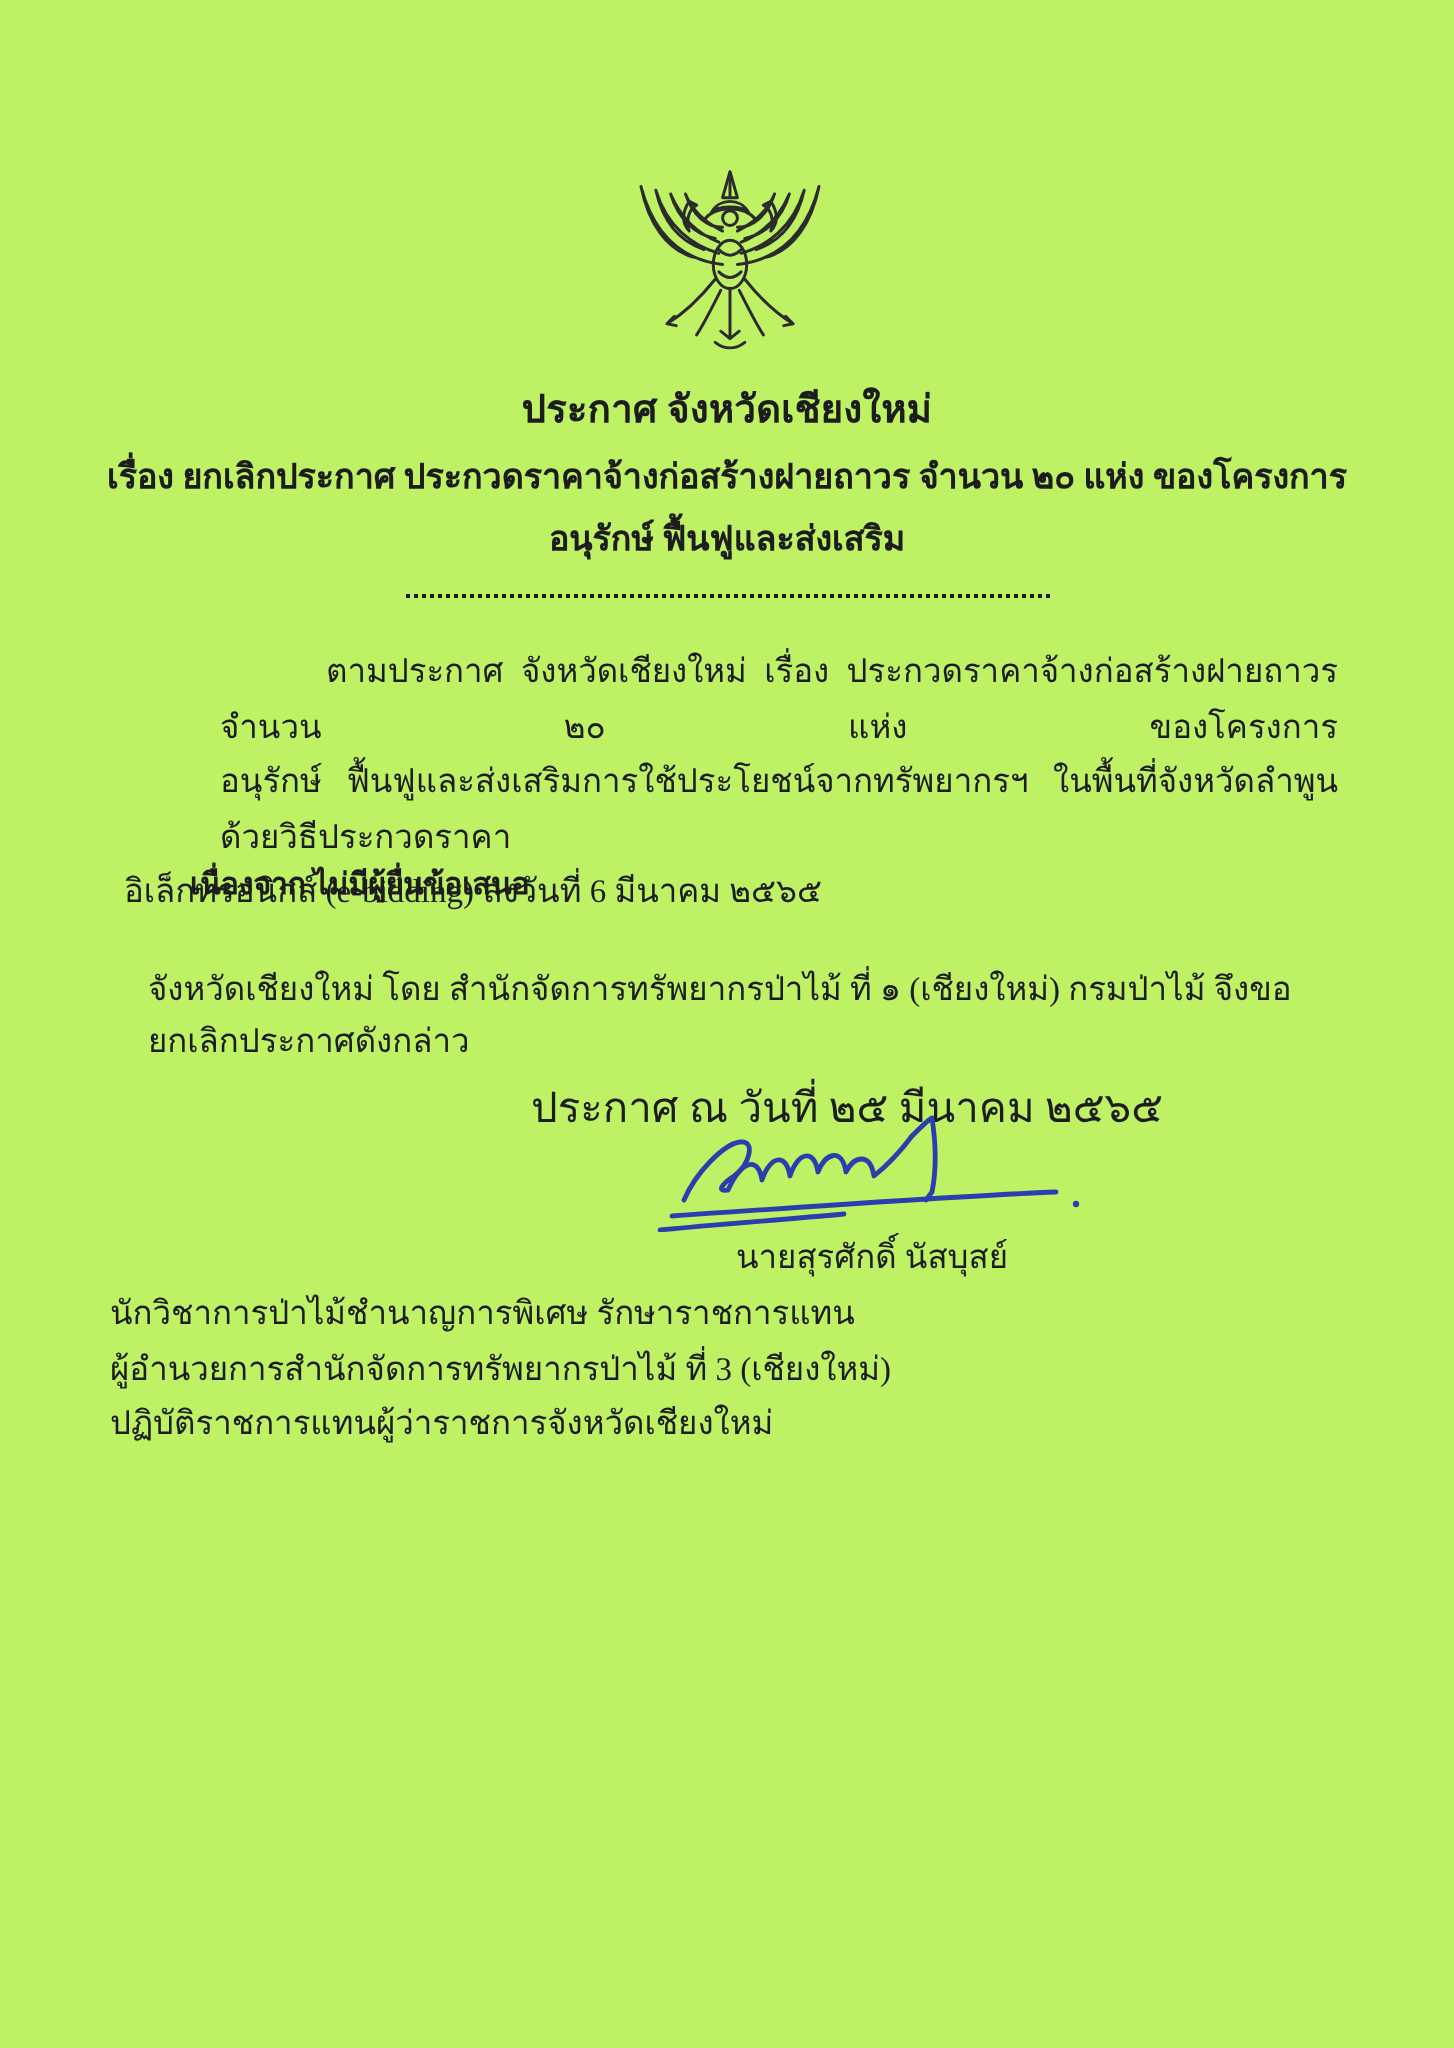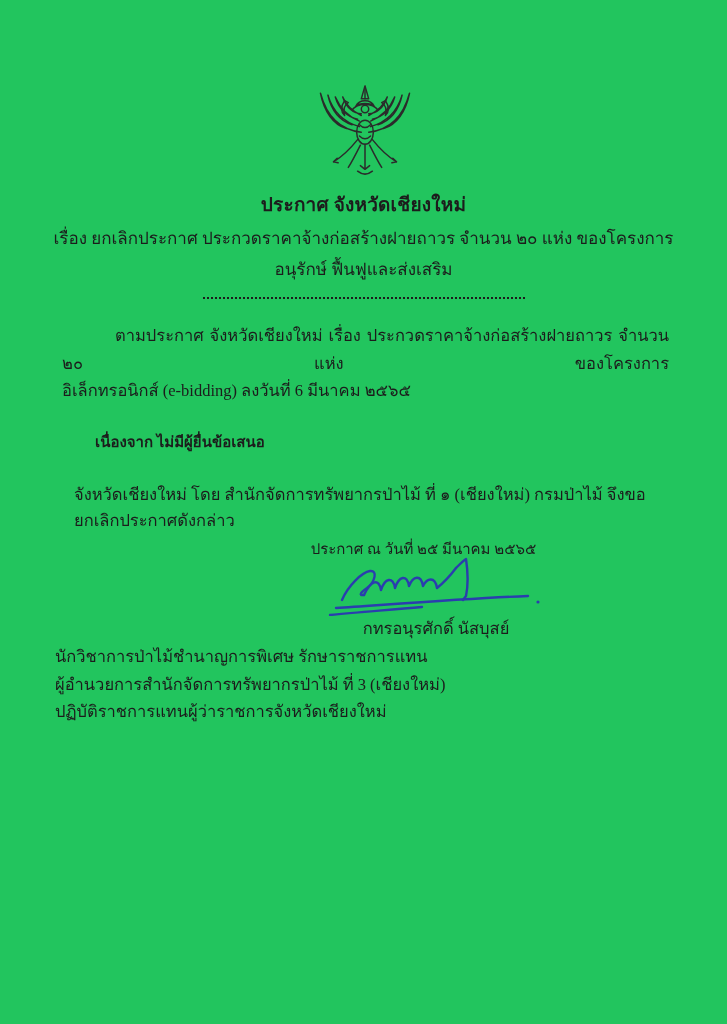--- a/index.html
+++ b/index.html
@@ -6,73 +6,73 @@
   html, body { background: #ffffff; }
   body {
     width: 727px; height: 1024px;
     position: relative;
     font-family: "Liberation Serif", "DejaVu Serif", sans-serif;
     color: #1c1c1c;
     overflow: hidden;
   }
   .page {
     position: absolute; inset: 0;
-    background: #22c55e;
+    background: #bef264;
   }
   .emblem {
     position: absolute;
     left: 306px; top: 84px;
     width: 118px; height: 102px;
   }
   .heading {
     position: absolute;
     top: 189px; left: 0; right: 0;
     text-align: center;
     font-size: 19px;
     font-weight: bold;
     letter-spacing: 0.2px;
   }
   .subject {
     position: absolute;
     top: 223px; left: 48px; right: 48px;
     text-align: center;
     font-size: 17px;
-    font-weight: normal;
+    font-weight: bold;
     line-height: 31px;
   }
   .divider {
     position: absolute;
     top: 297px; left: 203px;
     width: 322px; height: 0;
     border-top: 2px dotted #1c1c1c;
   }
   .para1 {
     position: absolute;
     top: 322px; left: 62px; right: 58px;
     font-size: 16.5px;
     line-height: 27.5px;
   }
-  .para1 .just { text-align: justify; text-align-last: justify; }
+  .para1 .just { text-align: justify; text-align-last: justify; margin-left: 48px; }
   .para1 .indent { text-indent: 53px; }
   .para2 {
     position: absolute;
     top: 430px; left: 95px; right: 58px;
     font-size: 15px;
     font-weight: bold;
   }
   .para3 {
     position: absolute;
     top: 481px; left: 74px; right: 52px;
     font-size: 16.5px;
   }
   .dateline {
     position: absolute;
     top: 537px; left: 120px; right: 0;
     text-align: center;
-    font-size: 15px;
+    font-size: 21px;
   }
   .signature {
     position: absolute;
     left: 326px; top: 556px;
     width: 218px; height: 60px;
   }
   .signer-name {
     position: absolute;
     top: 615px; left: 145px; right: 0;
     text-align: center;
@@ -131,20 +131,21 @@
   <div class="heading">ประกาศ จังหวัดเชียงใหม่</div>
 
   <div class="subject">
     <div>เรื่อง ยกเลิกประกาศ ประกวดราคาจ้างก่อสร้างฝายถาวร จำนวน ๒๐ แห่ง ของโครงการอนุรักษ์ ฟื้นฟูและส่งเสริม</div>
   </div>
 
   <div class="divider"></div>
 
   <div class="para1">
     <div class="just indent">ตามประกาศ จังหวัดเชียงใหม่ เรื่อง ประกวดราคาจ้างก่อสร้างฝายถาวร จำนวน ๒๐ แห่ง ของโครงการ</div>
+    <div class="just">อนุรักษ์ ฟื้นฟูและส่งเสริมการใช้ประโยชน์จากทรัพยากรฯ ในพื้นที่จังหวัดลำพูน ด้วยวิธีประกวดราคา</div>
     <div>อิเล็กทรอนิกส์ (e-bidding) ลงวันที่ 6 มีนาคม ๒๕๖๕</div>
   </div>
 
   <div class="para2">เนื่องจาก ไม่มีผู้ยื่นข้อเสนอ</div>
 
   <div class="para3">จังหวัดเชียงใหม่ โดย สำนักจัดการทรัพยากรป่าไม้ ที่ ๑ (เชียงใหม่) กรมป่าไม้ จึงขอยกเลิกประกาศดังกล่าว</div>
 
   <div class="dateline">ประกาศ ณ วันที่ ๒๕  มีนาคม ๒๕๖๕</div>
 
   <div class="signature">
@@ -157,21 +158,21 @@
       <path d="M130 12 C134 8 138 4 140 3 C142 16 142 30 140 40 L137 44"></path>
 
       <path d="M10 52 C70 48 150 42 202 40"></path>
 
       <path d="M4 59 C34 56 64 54 96 51"></path>
 
       <circle cx="212" cy="46" r="1.6" fill="#2a3eae" stroke="none"></circle>
     </svg>
   </div>
 
-  <div class="signer-name">กทรอนุรศักดิ์ นัสบุสย์</div>
+  <div class="signer-name">นายสุรศักดิ์ นัสบุสย์</div>
 
   <div class="signer-titles">
     <div>นักวิชาการป่าไม้ชำนาญการพิเศษ รักษาราชการแทน</div>
     <div>ผู้อำนวยการสำนักจัดการทรัพยากรป่าไม้ ที่ 3 (เชียงใหม่)</div>
     <div>ปฏิบัติราชการแทนผู้ว่าราชการจังหวัดเชียงใหม่</div>
   </div>
 
 </div>
 
 </body></html>

